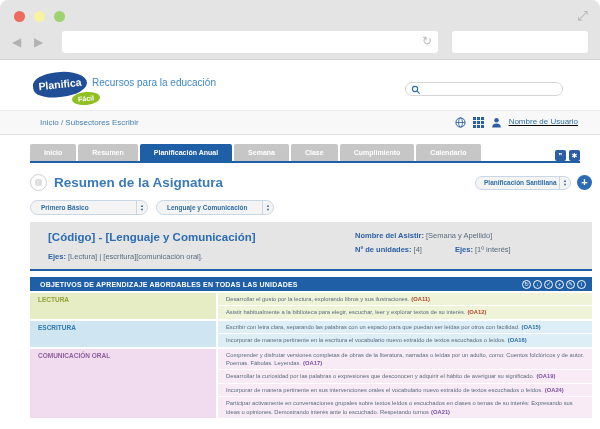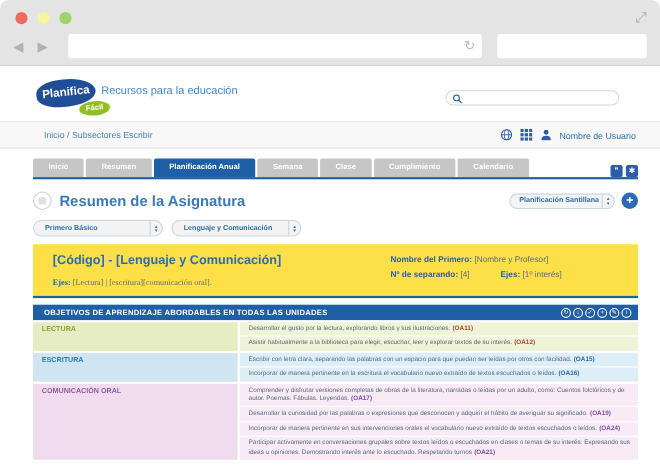--- a/index.html
+++ b/index.html
@@ -27,51 +27,51 @@
   .blob-blue { position:absolute; left:33px; top:12px; width:54px; height:25px; background:#1f4e96; border-radius:50% 60% 55% 50%; transform:rotate(-6deg); color:#fff; font-weight:bold; font-size:10.5px; text-align:center; line-height:25px; }
   .blob-green { position:absolute; left:72px; top:32px; width:28px; height:13px; background:#8fbf21; border-radius:50%; transform:rotate(-5deg); color:#fff; font-weight:bold; font-size:7px; text-align:center; line-height:13px; }
   .tagline { position:absolute; left:92px; top:17px; color:#3f87c7; font-size:10px; }
   .sitesearch { position:absolute; right:37px; top:22px; width:158px; height:14px; border:1px solid #d6d6d6; border-radius:8px; background:#fff; }
   .sitesearch input { position:absolute; left:18px; top:0; width:132px; height:12px; border:0; outline:none; font-size:8px; background:transparent; }
   .mag { position:absolute; left:5px; top:2px; }
 
   
   .utilbar { height:25px; background:#f8f8f8; border-top:1px solid #ececec; border-bottom:1px solid #e0e0e0; display:flex; align-items:center; justify-content:space-between; padding:0 22px 0 40px; }
   .crumb { color:#4a81b5; font-size:8px; }
-  .userarea { display:flex; align-items:flex-end; gap:7px; }
+  .userarea { display:flex; align-items:flex-start; gap:7px;text-decoration:underline; }
   .uicon { width:11px; height:11px; display:inline-block; }
   .username { color:#2e6da4; font-size:8px; }
 
   
   .tabszone { margin-top:9px; }
   .tabsrow { display:flex; align-items:flex-end; padding:0 20px 0 30px; }
   .tab { height:17px; line-height:17px; padding:0 14px; margin-right:2px; background:#c6c6c6; color:#fff; font-size:7px; font-weight:bold; border-radius:2px 2px 0 0; white-space:nowrap; }
   .tab.active { background:#1e5fa6; }
   .tabactions { margin-left:auto; display:flex; gap:3px; }
   .miniebtn { width:11px; height:11px; background:#2b5ea7; border-radius:2px; color:#fff; font-size:7px; line-height:11px; text-align:center; }
   .tabline { height:2px; background:#1e5fa6; margin:0 20px 0 30px; }
 
   
-  .content { padding:11px 20px 0 30px; }
+  .content { padding:11px 8px 0 30px; }
   .titlerow { display:flex; align-items:center; }
   .titlecircle { width:17px; height:17px; border:1.5px solid #cfcfcf; border-radius:50%; display:flex; align-items:center; justify-content:center; }
   .titlecircle span { width:7px; height:7px; background:#e0e0e0; border-radius:2px; display:block; }
   .pagetitle { margin-left:7px; color:#3a7ab8; font-size:13.5px; font-weight:bold; }
   .pill { border:1px solid #c9d6e4; background:#f4f4f4; border-radius:8px; display:flex; align-items:center; color:#2e6da4; font-size:6.5px; font-weight:bold; }
   .planpill { margin-left:auto; width:96px; height:14px; padding-left:8px; }
   .stepper { margin-left:auto; border-left:1px solid #c9d6e4; width:11px; height:100%; display:flex; flex-direction:column; align-items:center; justify-content:center; font-size:4px; color:#2e6da4; line-height:4px; }
   .plusbtn { margin-left:6px; width:15px; height:15px; border-radius:50%; background:#2b6cb5; color:#fff; font-size:11px; font-weight:bold; text-align:center; line-height:14px; }
   .filtersrow { display:flex; gap:8px; margin-top:9px; }
   .filterpill { width:118px; height:15px; padding-left:10px; }
 
   
-  .infopanel { margin-top:7px; background:#fde047; border-bottom:2.5px solid #1e5fa6; display:flex; padding:9px 0 8px 18px; }
+  .infopanel { margin-top:7px; background:#e5e5e5; border-bottom:2.5px solid #1e5fa6; display:flex; padding:9px 0 8px 18px; }
   .info-left { width:307px; }
   .subjtitle { color:#2b6cb5; font-size:11.5px; font-weight:bold; }
-  .ejes { margin-top:9px; font-size:7.5px; color:#5a6b7c;font-family:Liberation Serif, serif; }
+  .ejes { margin-top:9px; font-size:7.5px; color:#5a6b7c; }
   .blabel { color:#2b5ea7; font-weight:bold; }
   .info-right { font-size:7.5px; color:#5a6b7c; }
   .info-right .iline { display:flex; margin-bottom:5px; }
   .iw100 { width:100px; } .iw78 { width:78px; }
 
   
   .objheader { margin-top:6px; background:#1e5fa6; height:14px; display:flex; align-items:center; padding:0 6px 0 10px; }
   .objtitle { color:#fff; font-size:7px; font-weight:bold; letter-spacing:.2px; }
   .objicons { margin-left:auto; display:flex; gap:2px; }
   .cicon { width:9px; height:9px; border:1px solid #fff; border-radius:50%; color:#fff; font-size:5.5px; line-height:7px; text-align:center; }
@@ -207,24 +207,24 @@
 
     <div class="infopanel">
       <div class="info-left">
         <div class="subjtitle">[Código] - [Lenguaje y Comunicación]</div>
         <div class="ejes">
           <span class="blabel">Ejes:</span><span> [Lectura] | [escritura][comunicación oral].</span>
         </div>
       </div>
       <div class="info-right">
         <div class="iline">
-          <span><span class="blabel">Nombre del Primero:</span><span> [Nombre y Profesor]</span></span>
+          <span><span class="blabel">Nombre del Asistir:</span><span> [Semana y Apellido]</span></span>
         </div>
         <div class="iline">
-          <span class="iw100"><span class="blabel">Nº de separando:</span><span> [4]</span></span>
+          <span class="iw100"><span class="blabel">Nº de unidades:</span><span> [4]</span></span>
           <span><span class="blabel">Ejes:</span><span> [1º interés]</span></span>
         </div>
       </div>
     </div>
 
     <div class="objheader">
       <span class="objtitle">OBJETIVOS DE APRENDIZAJE ABORDABLES EN TODAS LAS UNIDADES</span>
       <span class="objicons">
         <span class="cicon">↻</span>
         <span class="cicon">↓</span>

